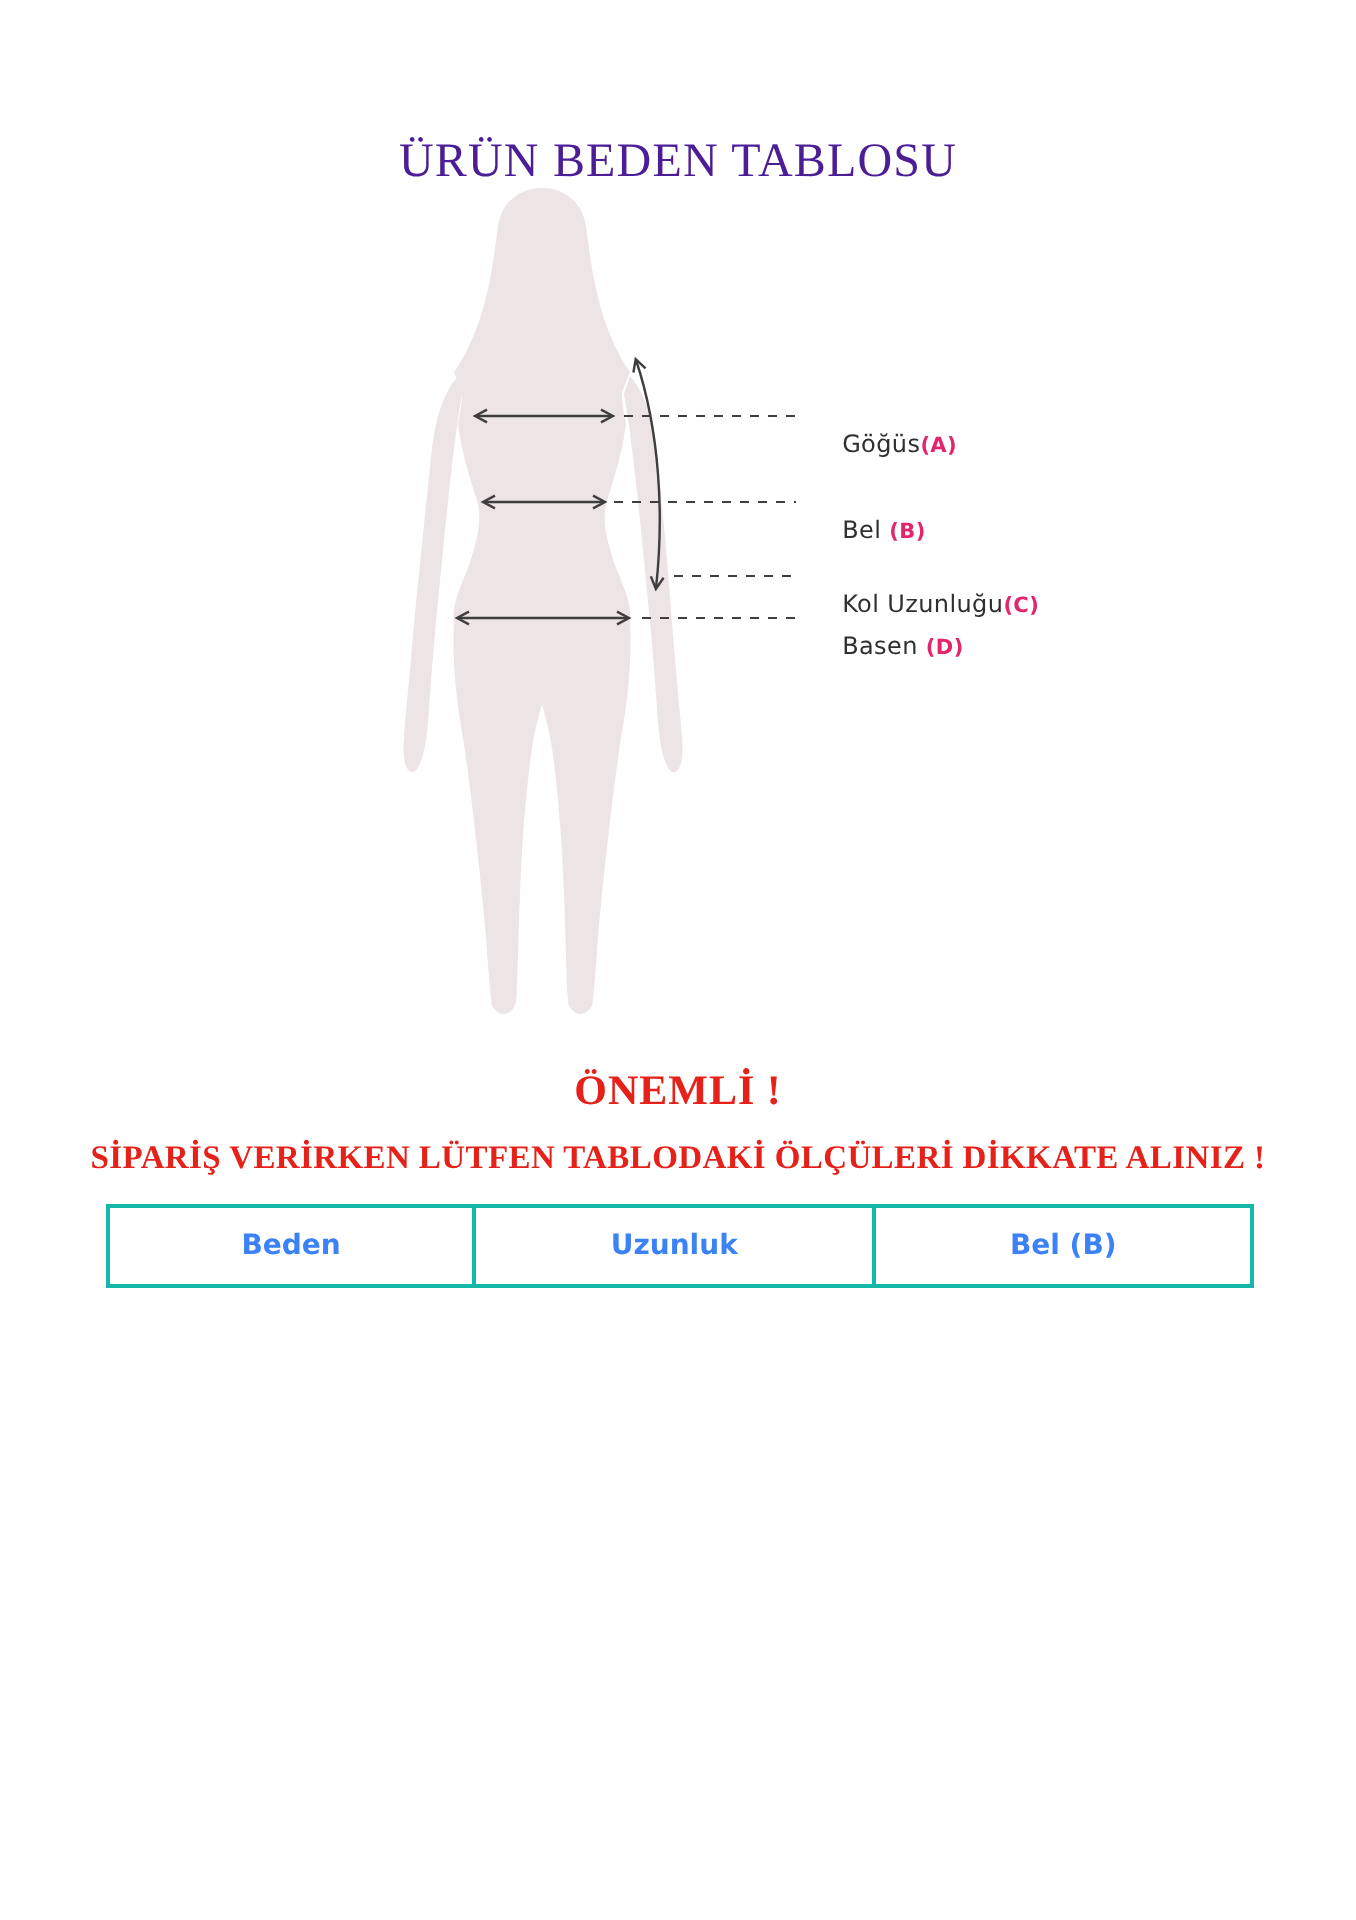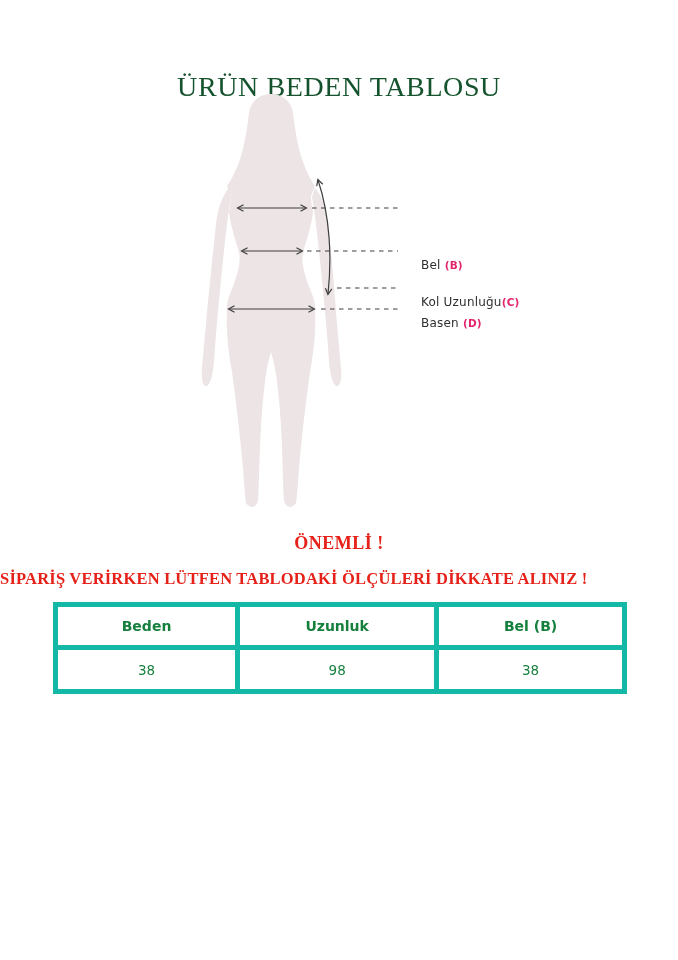--- a/index.html
+++ b/index.html
@@ -8,21 +8,21 @@
     width:678px;height:960px;
     background:#ffffff;
     font-family:"DejaVu Sans", sans-serif;
     overflow:hidden;
   }
   
   .title{
     position:absolute;top:52px;left:0;width:678px;
     text-align:center;
     font-family:"Liberation Serif", serif;
-    font-size:28px;font-weight:400;color:#14532d;
+    font-size:24px;font-weight:400;color:#4c1d95;
     letter-spacing:0.6px;
   }
   
   .diagram-svg{position:absolute;top:0;left:0;width:678px;height:960px;}
   
   .mlabel{
     position:absolute;left:405px;
     font-family:"DejaVu Sans", sans-serif;
     font-size:12px;color:#2f2f2f;letter-spacing:0.2px;
     white-space:pre;
@@ -32,41 +32,41 @@
   }
   .ml-0{top:201px;}
   .ml-1{top:244px;}
   .ml-2{top:281px;}
   .ml-3{top:302px;}
   
   .notice-heading{
     position:absolute;top:533px;left:0;width:678px;
     text-align:center;
     font-family:"Liberation Serif", serif;
-    font-size:18px;font-weight:700;color:#E62119;
+    font-size:21px;font-weight:700;color:#E62119;
     letter-spacing:0.5px;
   }
   .notice-warning{
     position:absolute;top:569px;left:0;width:678px;
-    text-align:left;
+    text-align:center;
     font-family:"Liberation Serif", serif;
     font-size:16.5px;font-weight:700;color:#E62119;
     letter-spacing:0.2px;
   }
   
   .size-table{
     position:absolute;top:602px;left:53px;
     width:574px;border-collapse:collapse;
     font-family:"DejaVu Sans", sans-serif;
     table-layout:fixed;
   }
   .size-table th,.size-table td{
-    border:5px solid #14b8a6;
+    border:2px solid #14b8a6;
     text-align:center;vertical-align:middle;
-    color:#15803d;
+    color:#3b82f6;
   }
   .size-table th{height:36px;font-size:14px;font-weight:700;}
   .size-table td{height:37px;font-size:13.5px;font-weight:400;}
 </style>
 </head>
 <body>
 
 <div class="page">
 
   <h1 class="title">ÜRÜN BEDEN TABLOSU</h1>
@@ -132,20 +132,23 @@
     <line x1="242" y1="251" x2="302" y2="251" stroke="#3E3E3E" stroke-width="1.2" marker-start="url(#arrow)" marker-end="url(#arrow)"></line>
     <line x1="229" y1="309" x2="314" y2="309" stroke="#3E3E3E" stroke-width="1.2" marker-start="url(#arrow)" marker-end="url(#arrow)"></line>
     <path d="M318,180 C330,216 332,258 328,294" fill="none" stroke="#3E3E3E" stroke-width="1.2" marker-start="url(#arrow)" marker-end="url(#arrow)"></path>
 
     <line x1="312" y1="208" x2="398" y2="208" stroke="#3E3E3E" stroke-width="1.1" stroke-dasharray="4.5 4.5"></line>
     <line x1="307" y1="251" x2="398" y2="251" stroke="#3E3E3E" stroke-width="1.1" stroke-dasharray="4.5 4.5"></line>
     <line x1="337" y1="288" x2="398" y2="288" stroke="#3E3E3E" stroke-width="1.1" stroke-dasharray="4.5 4.5"></line>
     <line x1="321" y1="309" x2="398" y2="309" stroke="#3E3E3E" stroke-width="1.1" stroke-dasharray="4.5 4.5"></line>
   </svg>
 
+  <div class="mlabel ml-0">
+    <span>Göğüs</span><span class="code">(A)</span>
+  </div>
   <div class="mlabel ml-1">
     <span>Bel </span><span class="code">(B)</span>
   </div>
   <div class="mlabel ml-3">
     <span>Basen </span><span class="code">(D)</span>
   </div>
   <div class="mlabel ml-2">
     <span>Kol Uzunluğu</span><span class="code">(C)</span>
   </div>
 
@@ -159,21 +162,16 @@
         <col style="width:33%">
     </colgroup>
     <thead>
       <tr>
         <th>Beden</th>
         <th>Uzunluk</th>
         <th>Bel (B)</th>
       </tr>
     </thead>
     <tbody>
-      <tr>
-        <td>38</td>
-        <td>98</td>
-        <td>38</td>
-      </tr>
     </tbody>
   </table>
 
 </div>
 
 </body></html>

